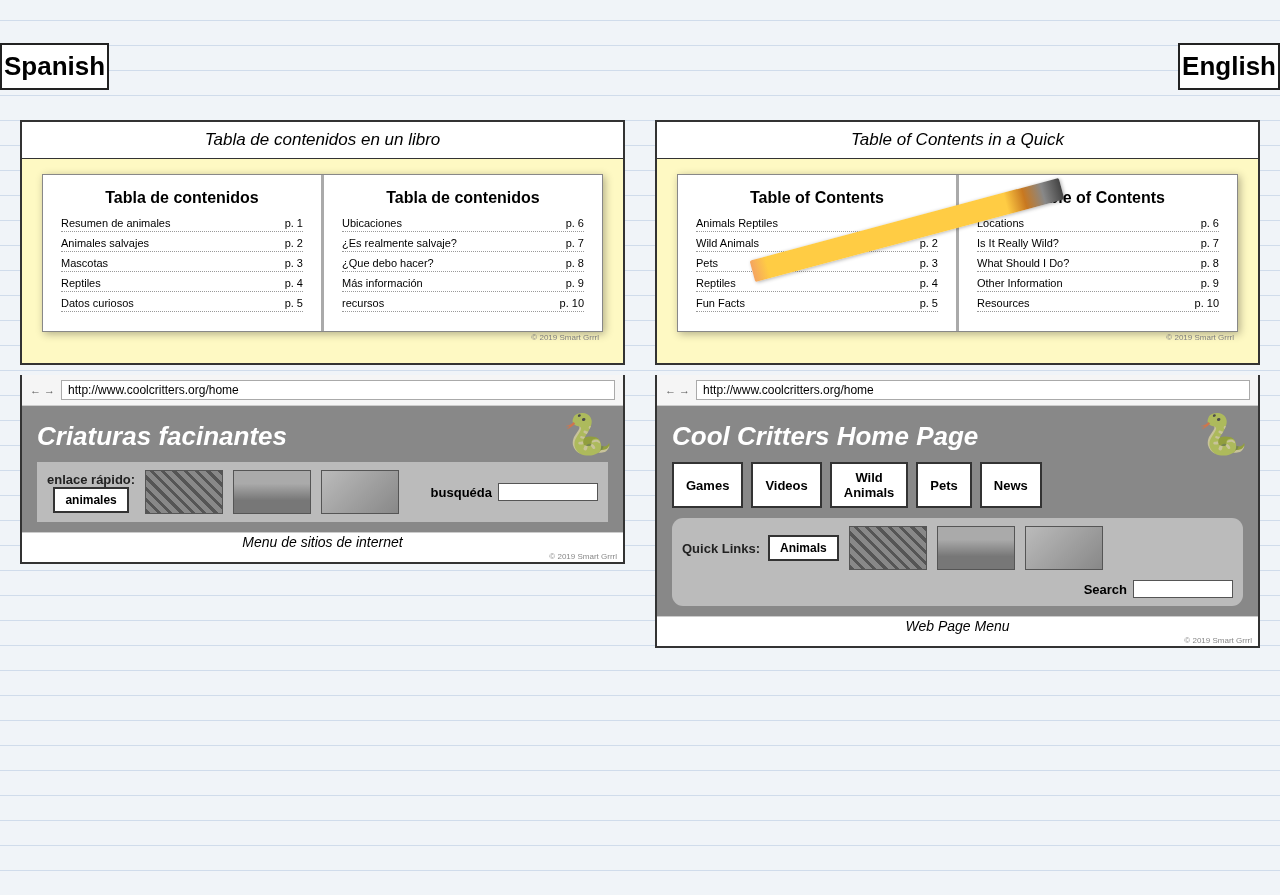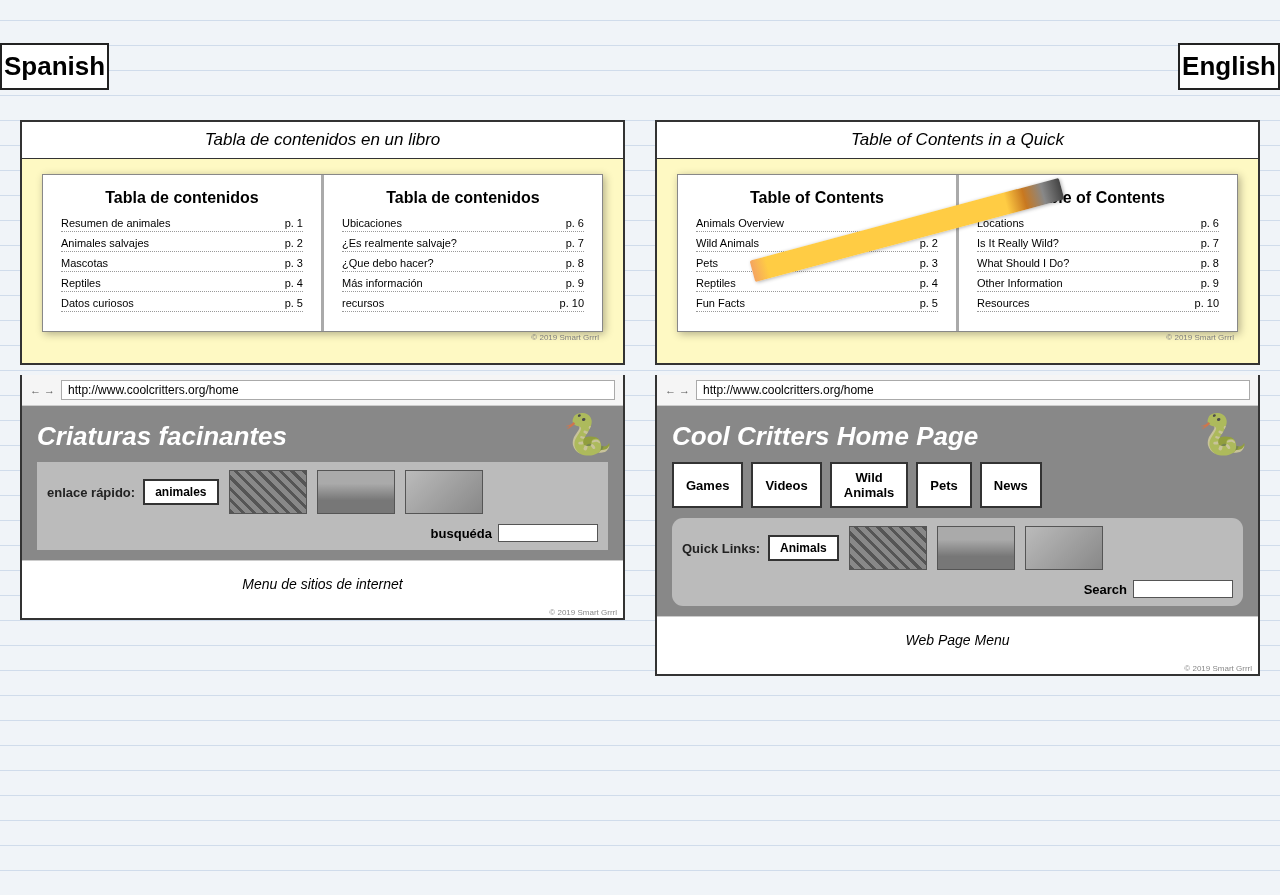--- a/index.html
+++ b/index.html
@@ -201,21 +201,21 @@
     .search-input {
       width: 100px;
       border: 1px solid #555;
       padding: 2px 4px;
       background: white;
       height: 18px;
     }
 
     .webpage-footer {
       text-align: center;
-      padding: 15px;
+      padding: 1px;
       font-size: 14px;
       font-style: italic;
       border-top: 1px solid #ccc;
       background: white;
     }
 
     .copyright {
       font-size: 8px;
       color: #888;
       text-align: right;
@@ -314,21 +314,21 @@
 
     <div class="webpage-section">
       <div class="url-bar">
         <span class="url-arrows">← →</span>
         <input class="url-input" type="text" value="http://www.coolcritters.org/home" style="">
       </div>
       <div class="webpage-content">
         <div class="snake-decoration">🐍</div>
         <div class="webpage-site-title">Criaturas facinantes</div>
         <div style="background:#bbb; padding:8px 10px; display:flex; align-items:center; gap:10px; flex-wrap:wrap;">
-          <div style="display:flex;align-items:center;gap:8px;">
+          <div style="display:flex;align-items:center;flex-direction:column;">
             <span class="quick-links-label">enlace rápido:</span>
             <button class="quick-link-btn">animales</button>
           </div>
           <div class="thumb-box thumb-snake" style="width:78px;height:44px;"></div>
           <div class="thumb-box thumb-hands" style="width:78px;height:44px;"></div>
           <div class="thumb-box thumb-cat" style="width:78px;height:44px;"></div>
           <div style="margin-left:auto; display:flex; align-items:center; gap:6px;">
             <span class="search-label">busquéda</span>
             <input class="search-input" type="text" style="">
           </div>
@@ -343,21 +343,21 @@
   <div class="panel">
 
     <div class="book-section">
       <div class="book-title">Table of Contents in a Quick</div>
       <div class="book-inner" style="position:relative;">
         <div class="book-pages">
 
           <div class="book-page">
             <div class="book-page-title">Table of Contents</div>
             <div class="book-page-item">
-              <span class="book-page-item-label">Animals Overview</span>
+              <span class="book-page-item-label">Animals Reptiles</span>
               <span class="book-page-item-page">p. 1</span>
             </div>
             <div class="book-page-item">
               <span class="book-page-item-label">Wild Animals</span>
               <span class="book-page-item-page">p. 2</span>
             </div>
             <div class="book-page-item">
               <span class="book-page-item-label">Pets</span>
               <span class="book-page-item-page">p. 3</span>
             </div>

